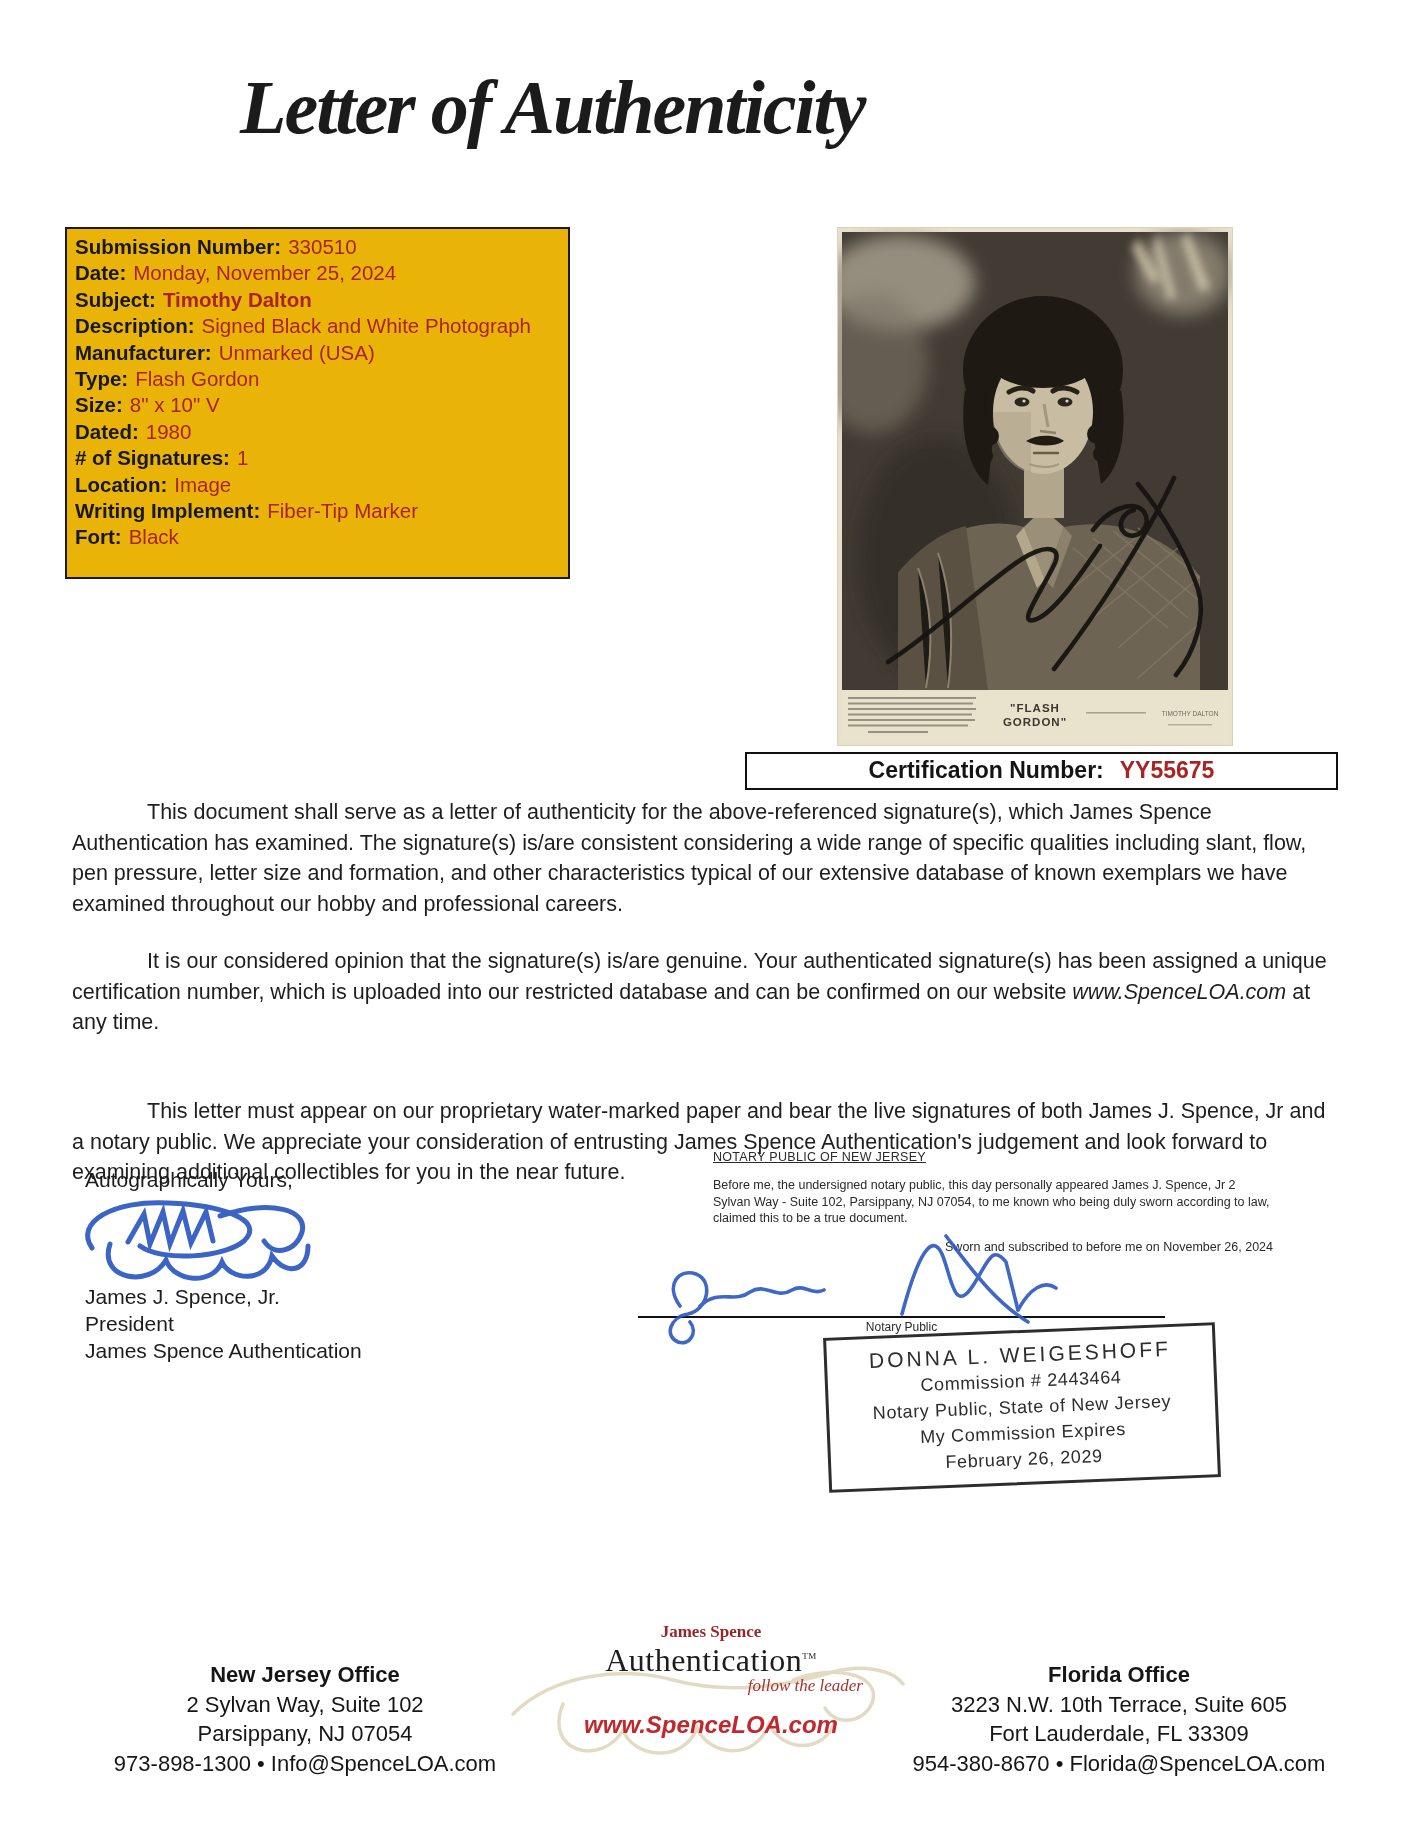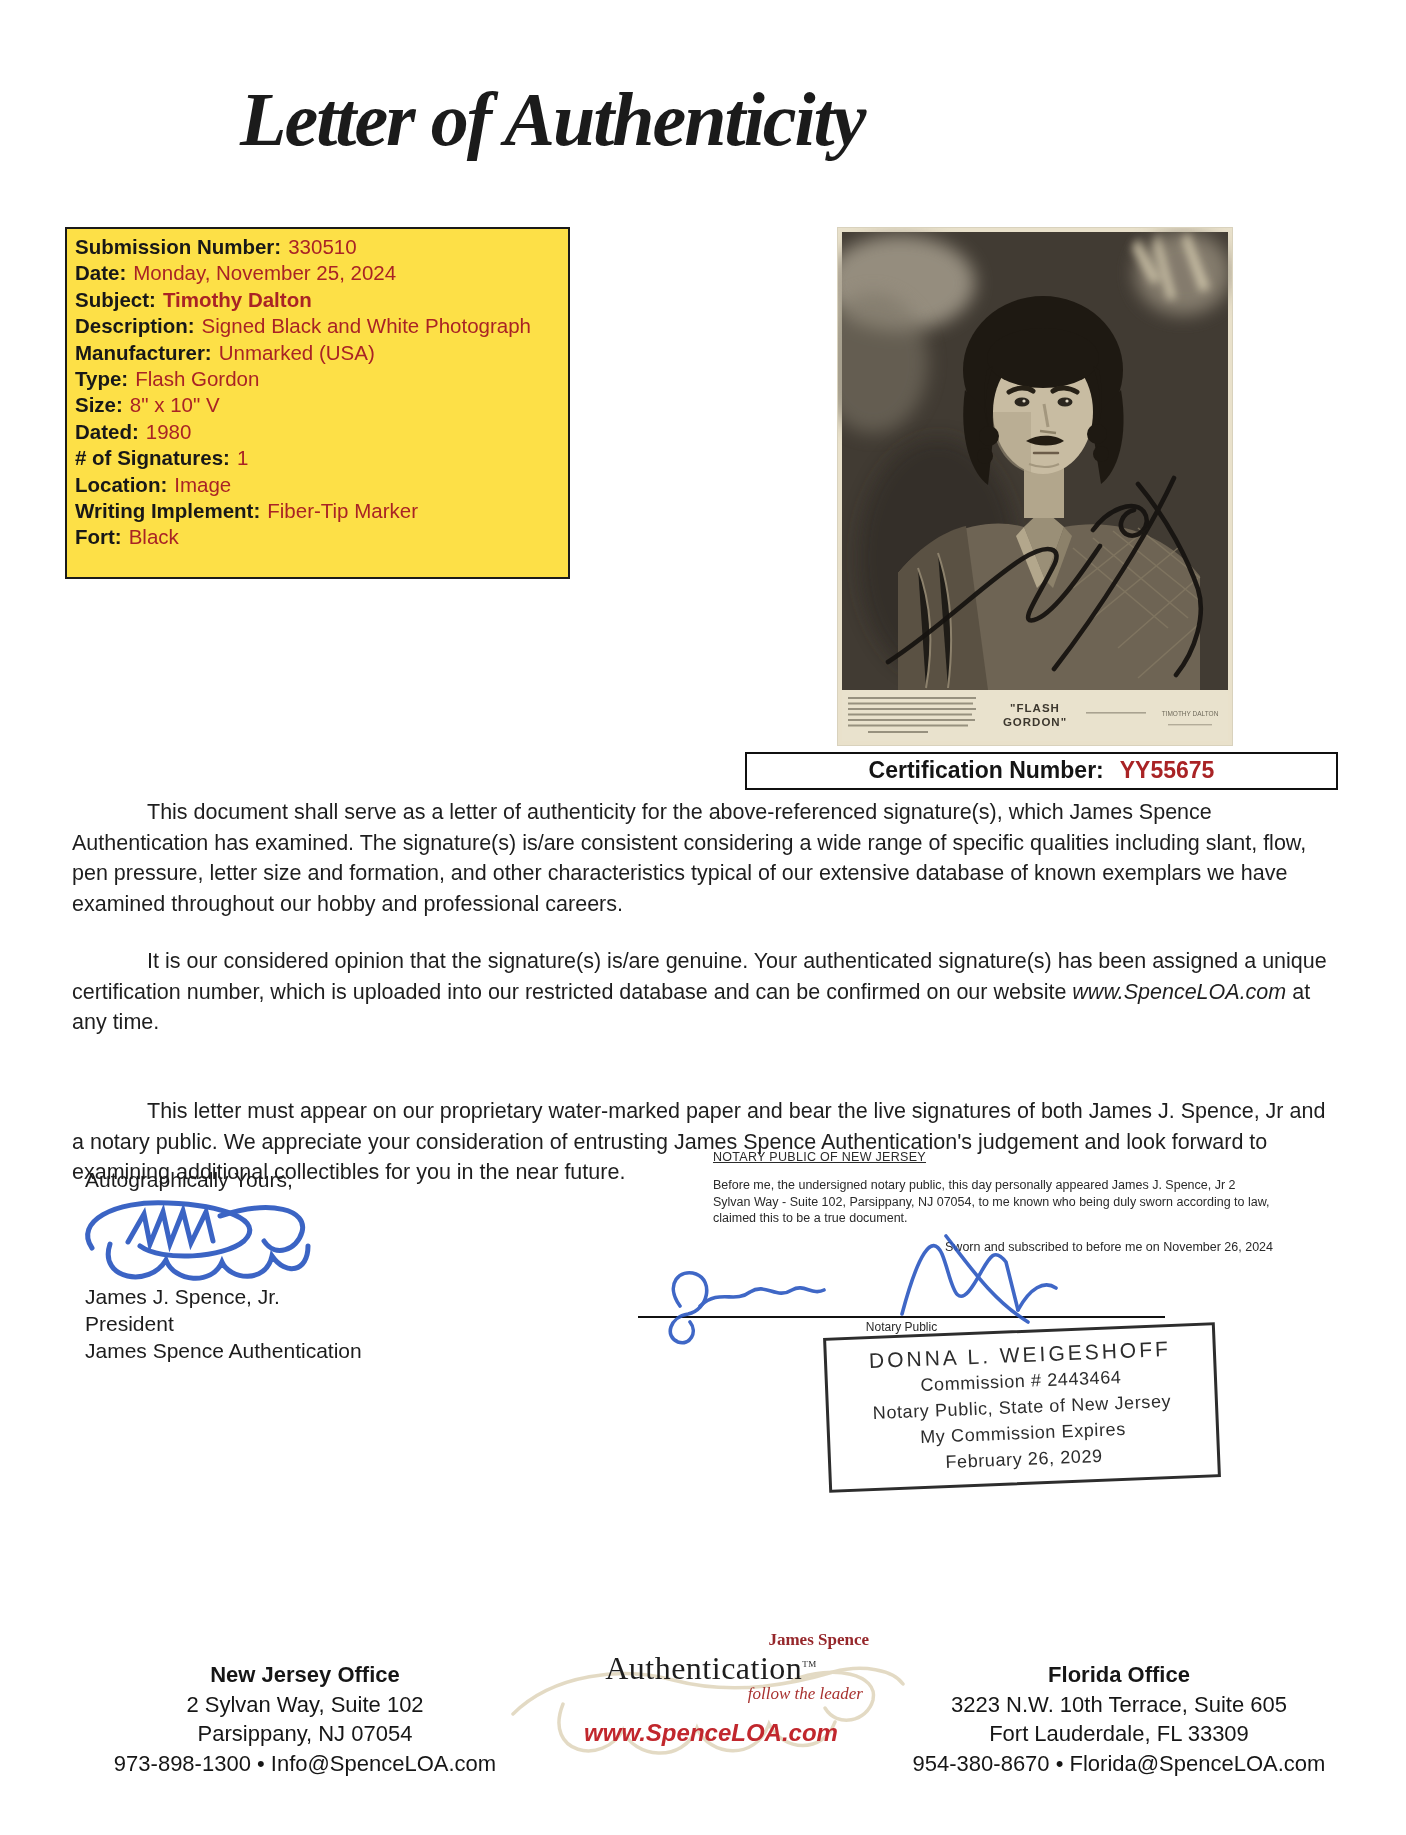--- a/index.html
+++ b/index.html
@@ -2,28 +2,28 @@
 <html><head>
 <meta charset="utf-8">
 <style>
   html,body { margin:0; padding:0; background:#ffffff; }
   .page {
     position:relative; width:1406px; height:1835px; background:#ffffff;
     font-family:"Liberation Sans", sans-serif; color:#1f1f1f; overflow:hidden;
   }
   
   .doc-title {
-    position:absolute; left:240px; top:76px; width:760px;
+    position:absolute; left:240px; top:64px; width:760px;
     font-family:"Liberation Serif", serif; font-style:italic; font-weight:bold;
     font-size:76px; letter-spacing:-2px; color:#1b1b1b; white-space:nowrap;
   }
   
   .info-box {
     position:absolute; left:65px; top:227px; width:505px; height:352px;
-    border:2px solid #1a1a1a; box-sizing:border-box; padding:5px 0 0 8px; background:#fde047;
+    border:2px solid #1a1a1a; box-sizing:border-box; padding:5px 0 0 8px; background:#eab308;
   }
   .irow { height:26.4px; line-height:26.4px; font-size:20.5px; white-space:nowrap; }
   .ilabel { font-weight:bold; color:#181818; margin-right:7px; }
   .ival { color:#a92325; }
   .ival.strong { font-weight:bold; }
   
   .photo { position:absolute; left:838px; top:228px; width:394px; height:517px;
     box-shadow:0 0 0 1px #d9d2bd; }
   
   .cert-box {
@@ -59,21 +59,21 @@
   .stamp .s1 { font-size:21px; letter-spacing:3px; line-height:27px; white-space:nowrap; }
   .stamp .s2, .stamp .s3, .stamp .s4, .stamp .s5 { font-size:18px; letter-spacing:.6px; line-height:26px; white-space:nowrap; }
   
   .office { position:absolute; text-align:center; font-size:22px; line-height:29.5px; color:#161616; }
   .office .o-title { font-weight:bold; }
   .office-nj { left:70px; top:1660px; width:470px; }
   .office-fl { left:878px; top:1660px; width:482px; }
   .logo-block { position:absolute; left:553px; top:1624px; width:316px; text-align:center; }
   .logo-watermark { position:absolute; left:-60px; top:20px; pointer-events:none; }
   .logo-abbr { position:relative; font-family:"Liberation Serif", serif; font-weight:bold; font-size:54px; line-height:50px; color:#96272b; letter-spacing:2px; }
-  .logo-sub { position:relative; font-family:"Liberation Serif", serif; font-weight:bold; font-size:17px; line-height:15px; color:#96272b; margin-top:8px;text-align:right; }
+  .logo-sub { position:relative; font-family:"Liberation Serif", serif; font-weight:bold; font-size:17px; line-height:15px; color:#96272b; margin-top:0px; }
   .logo-main { position:relative; font-family:"Liberation Serif", serif; font-size:32px; line-height:34px; color:#1d1d1d; letter-spacing:.5px; }
   .logo-tm { font-size:9px; vertical-align:super; }
   .logo-tagline { position:relative; font-family:"Liberation Serif", serif; font-style:italic; font-size:17px; line-height:18px; color:#a8312f; text-align:right; padding-right:6px; }
   .logo-site { position:relative; font-style:italic; font-weight:bold; font-size:24px; color:#c1272d; margin-top:16px; white-space:nowrap; }
 </style>
 </head>
 <body>
 
 <div class="page">
 

